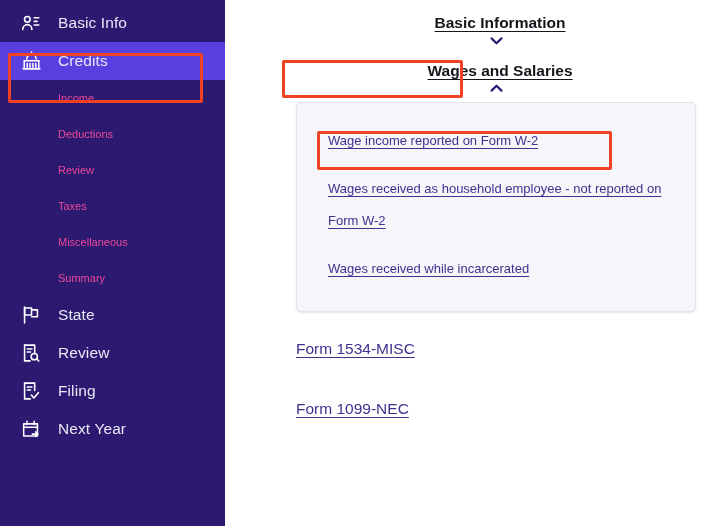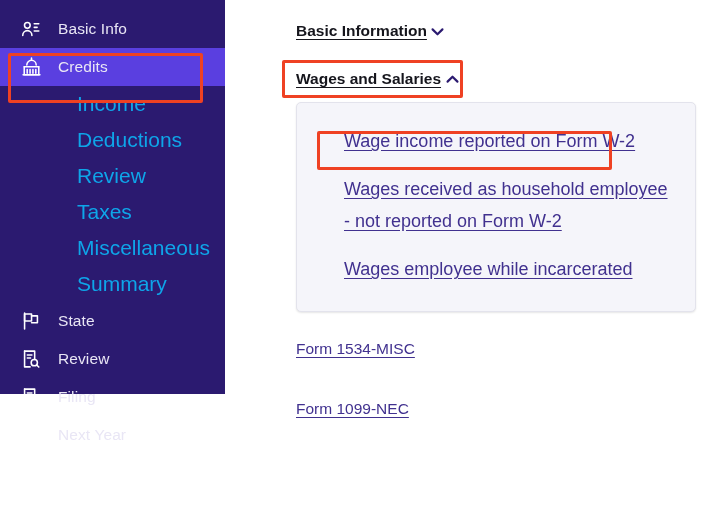--- a/index.html
+++ b/index.html
@@ -16,25 +16,25 @@
     position: relative;
     width: 722px;
     height: 526px;
     display: flex;
     background: #ffffff;
   }
 
   
   #sidebar {
     width: 225px;
-    height: 394px;
+    height: 526px;
     background: #2b1a70;
     flex: 0 0 225px;
     position: relative;
-    padding-top: 10px;
+    padding-top: 4px;
   }
 
   .nav-row {
     height: 38px;
     display: flex;
     align-items: center;
     padding-left: 18px;
     color: #e9e6f5;
     font-size: 15.5px;
     letter-spacing: 0.1px;
@@ -57,40 +57,40 @@
   }
   .nav-icon svg { display: block; }
 
   .nav-label { white-space: nowrap; }
 
   .sub-row {
     height: 36px;
     display: flex;
     align-items: center;
     padding-left: 58px;
-    color: #0ea5e9;
-    font-size: 21px;
-    margin-left: 19px;
+    color: #ec4899;
+    font-size: 11px;
   }
 
   
   #main {
     flex: 1 1 auto;
     height: 526px;
     background: #ffffff;
     padding: 14px 18px 0 71px;
     position: relative;
   }
 
   .section-head {
     display: flex;
     align-items: center;
-    justify-content: flex-start;
+    justify-content: space-between;
     height: 34px;
     position: relative;
+    flex-direction: column;
   }
   .section-head + .section-head { margin-top: 14px; }
 
   .section-title {
     font-size: 15.5px;
     font-weight: bold;
     color: #15151c;
     text-decoration: underline;
     text-underline-offset: 2.5px;
     white-space: nowrap;
@@ -113,26 +113,25 @@
     background: #f5f5fa;
     border: 1px solid #e3e3ec;
     border-radius: 5px;
     box-shadow: 0 1px 2px rgba(0,0,0,0.10);
     padding: 22px 22px 26px 31px;
   }
 
   .card-link {
     display: block;
     color: #41318f;
-    font-size: 18px;
+    font-size: 13px;
     line-height: 32px;
     text-decoration: underline;
     text-underline-offset: 2.5px;
     max-width: 355px;
-    margin-left: 16px;
   }
   .card-link + .card-link { margin-top: 16px; }
 
   .form-link {
     display: block;
     color: #41318f;
     font-size: 15.5px;
     text-decoration: underline;
     text-underline-offset: 2.5px;
     white-space: nowrap;
@@ -269,21 +268,21 @@
       <span class="chev">
         <svg width="17" height="17" viewBox="0 0 24 24" fill="none" stroke="currentColor" stroke-width="3" stroke-linecap="round" stroke-linejoin="round">
           <path d="M5 15l7-7 7 7"></path>
         </svg>
       </span>
     </div>
 
     <div class="card">
       <a class="card-link" href="#" id="link-w2">Wage income reported on Form W-2</a>
       <a class="card-link" href="#" id="link-household">Wages received as household employee - not reported on Form W-2</a>
-      <a class="card-link" href="#" id="link-incarcerated">Wages employee while incarcerated</a>
+      <a class="card-link" href="#" id="link-incarcerated">Wages received while incarcerated</a>
     </div>
 
     <a class="form-link" href="#" id="form-link-misc">Form 1534-MISC</a>
     <a class="form-link" href="#" id="form-link-nec">Form 1099-NEC</a>
 
   </main>
 
   <div class="annot" id="annot-federal"></div>
   <div class="annot" id="annot-wages"></div>
   <div class="annot" id="annot-w2"></div>

